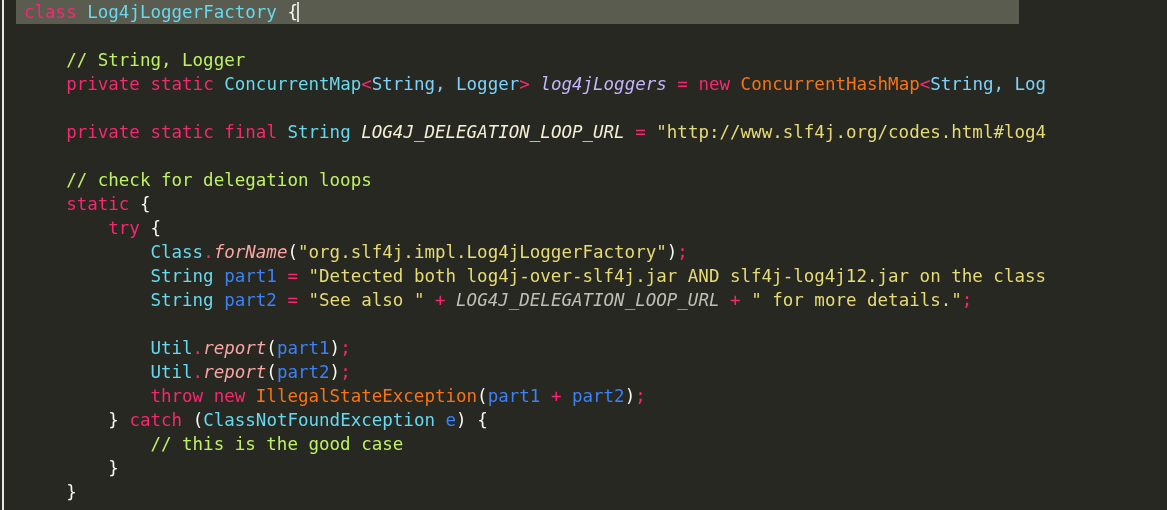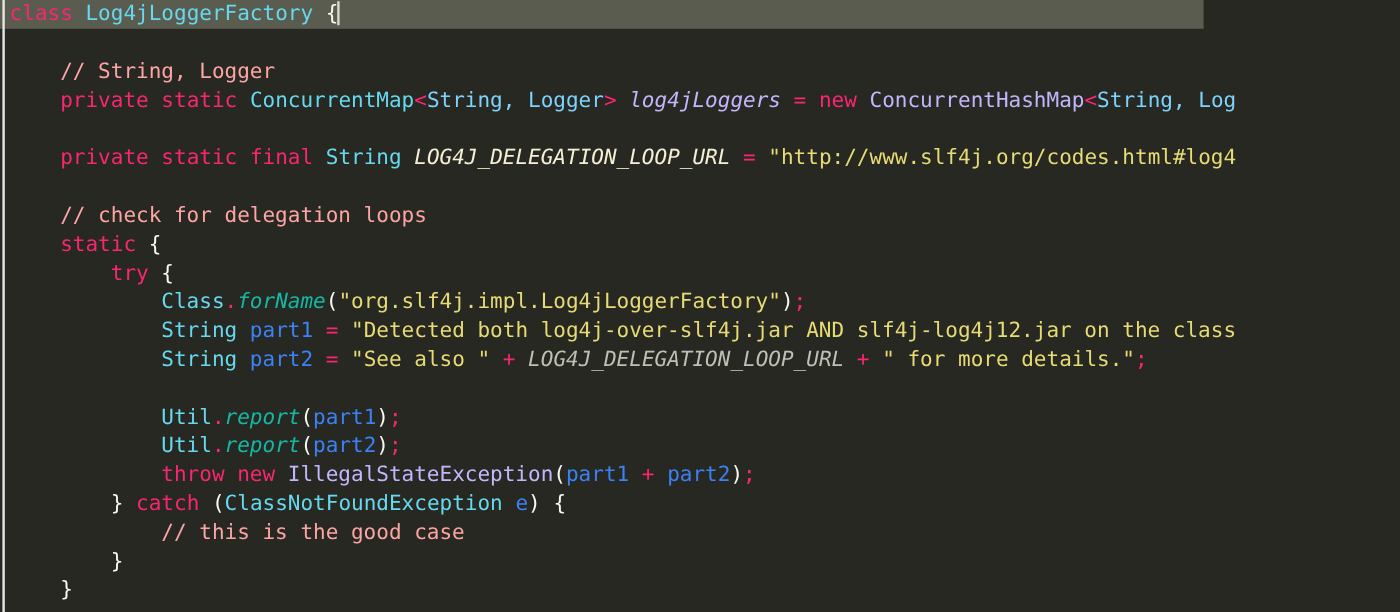--- a/index.html
+++ b/index.html
@@ -23,44 +23,44 @@
     position: absolute;
     left: 2px;
     top: 0;
     width: 2px;
     height: 510px;
     background: #e6e6e6;
     z-index: 5;
   }
   #code-area {
     position: absolute;
-    left: 0;
+    left: 16px;
     top: 0;
     width: 1003px;
     padding-top: 0px;
   }
   .code-line {
     position: relative;
     height: 24px;
     line-height: 24px;
     padding-left: 8px;
     box-sizing: border-box;
   }
   .code-line.current {
     background: #5b5c50;
   }
   .tok { white-space: pre; }
 
   
   .t-keyword   { color: #f92672; }
   .t-type      { color: #66d9ef; }
-  .t-class     { color: #c4b5fd; }
-  .t-func      { color: #14b8a6; font-style: italic; }
+  .t-class     { color: #f97316; }
+  .t-func      { color: #fca5a5; font-style: italic; }
   .t-string    { color: #e6db74; }
-  .t-comment   { color: #fca5a5; margin-top: 12px; }
+  .t-comment   { color: #bef264; margin-top: 12px; }
   .t-plain     { color: #f8f8f2; }
   .t-var       { color: #3b82f6; }
   .t-const     { color: #f5efd5; font-style: italic; }
   .t-field     { color: #c4b5fd; font-style: italic; }
   .t-param     { color: #bfbfb5; font-style: italic; }
   .t-punct     { color: #f8f8f2; }
   .t-op        { color: #f92672; }
   .t-generic   { color: #7dd3fc; }
 
   

